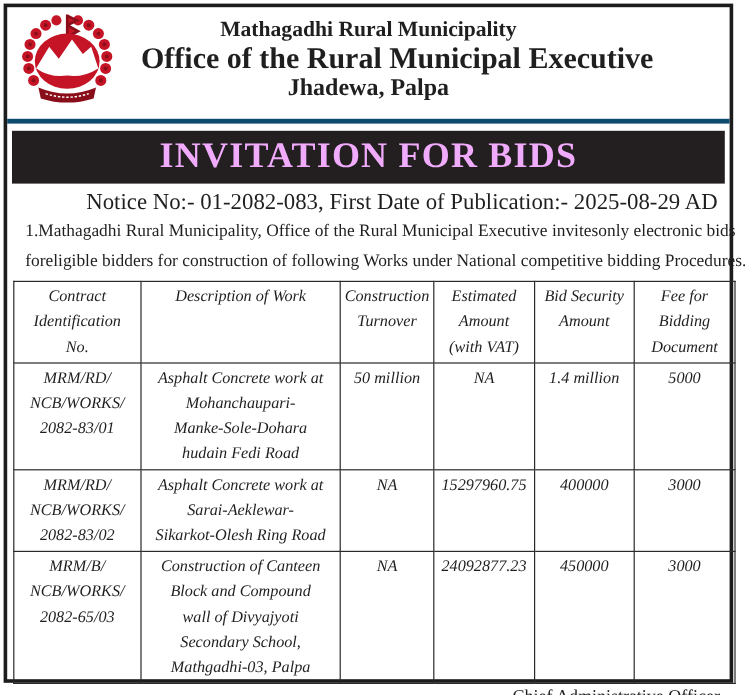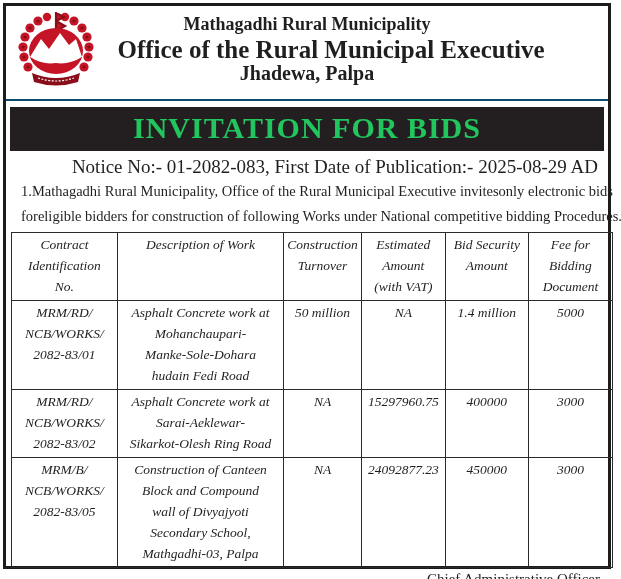--- a/index.html
+++ b/index.html
@@ -15,38 +15,38 @@
     left: 3px; top: 3px;
     width: 608px; height: 566px;
     border: 3px solid #1c1c1c;
     background: #ffffff;
     box-sizing: border-box;
   }
   
   .header {
     position: relative;
     height: 86px;
-    border-bottom: 2px solid #0c4a6e;
+    border-bottom: 4px solid #0c4a6e;
     text-align: center;
     padding-top: 7px;
     box-sizing: content-box;
   }
   .logo {
     position: absolute;
     left: 10px; top: 3px;
     width: 80px; height: 80px;
   }
   .h-municipality { font-size: 18px; font-weight: bold; line-height: 22px; white-space: nowrap; }
   .h-office       { font-size: 25px; font-weight: bold; line-height: 29px; white-space: nowrap; padding-left: 48px; }
   .h-location     { font-size: 20px; font-weight: bold; line-height: 19px; white-space: nowrap; }
   
   .banner {
     margin: 6px 4px 2px 4px;
     background: #231f20;
-    color: #22c55e;
+    color: #f0abfc;
     text-align: center;
     font-weight: bold;
     font-size: 30px;
     letter-spacing: 1px;
     padding: 4px 0 6px 0;
     white-space: nowrap;
   }
   
   .notice {
     text-align: right;
@@ -197,21 +197,21 @@
 Sarai-Aeklewar-
 Sikarkot-Olesh Ring Road</td>
         <td>NA</td>
         <td>15297960.75</td>
         <td>400000</td>
         <td>3000</td>
       </tr>
       <tr>
         <td>MRM/B/
 NCB/WORKS/
-2082-83/05</td>
+2082-65/03</td>
         <td>Construction of  Canteen
 Block and Compound
 wall of Divyajyoti
 Secondary School,
 Mathgadhi-03, Palpa</td>
         <td>NA</td>
         <td>24092877.23</td>
         <td>450000</td>
         <td>3000</td>
       </tr>

